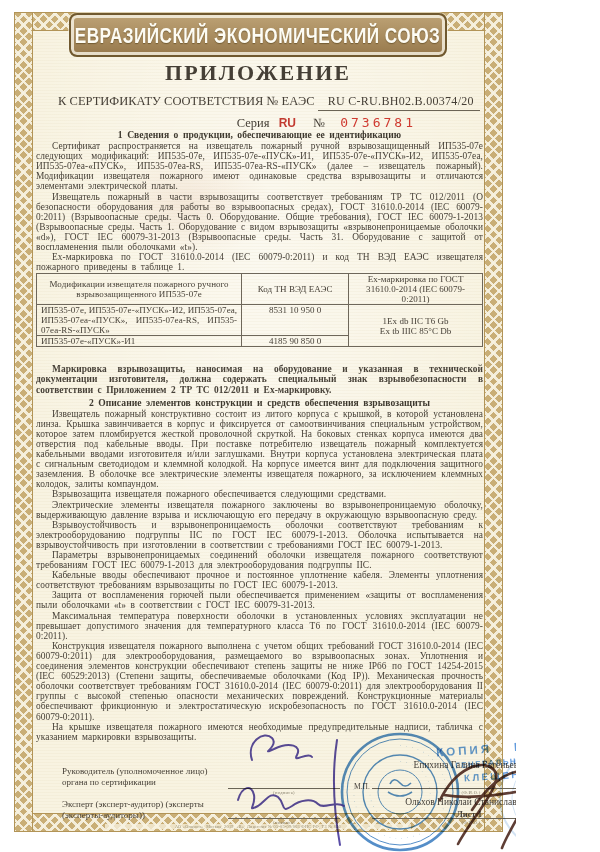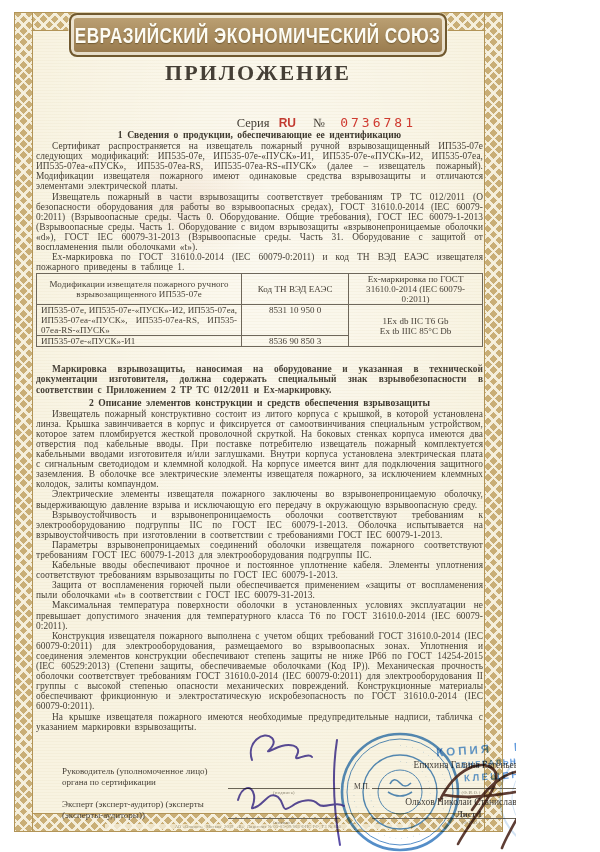--- a/index.html
+++ b/index.html
@@ -88,20 +88,24 @@
   <div class="band band-left"></div>
   <div class="band band-right"></div>
   <div class="watermark"></div>
 
   <div class="banner">
     <span class="banner-text">ЕВРАЗИЙСКИЙ ЭКОНОМИЧЕСКИЙ СОЮЗ</span>
   </div>
 
   <div class="title">ПРИЛОЖЕНИЕ</div>
 
+  <div class="cert-line">
+    <span>К СЕРТИФИКАТУ СООТВЕТСТВИЯ № ЕАЭС</span>
+    <span class="cert-number">RU C-RU.BH02.B.00374/20</span>
+  </div>
 
   <div class="series-line">
     <span>Серия</span>
     <span class="series-ru">RU</span>
     <span>№</span>
     <span class="blank-no">0736781</span>
   </div>
 
   <div class="content">
     <div class="sec-head">1 Сведения о продукции, обеспечивающие ее идентификацию</div>
@@ -123,27 +127,28 @@
       <tr>
         <td>ИП535-07е, ИП535-07е-«ПУСК»-И2, ИП535-07еа, ИП535-07еа-«ПУСК», ИП535-07еа-RS, ИП535-07еа-RS-«ПУСК»</td>
         <td class="code">8531 10 950 0</td>
         <td class="ex" rowspan="2">
           <div>1Ех db IIC T6 Gb</div>
           <div>Ex tb IIIC 85°C Db</div>
         </td>
       </tr>
       <tr>
         <td>ИП535-07е-«ПУСК»-И1</td>
-        <td class="code">8536 90 850 3</td>
+        <td class="code">4185 90 850 0</td>
       </tr>
     </tbody>
       </table>
     <p class="bold-para">Маркировка взрывозащиты, наносимая на оборудование и указанная в технической документации изготовителя, должна содержать специальный знак взрывобезопасности в соответствии с Приложением 2 ТР ТС 012/2011 и Ех-маркировку.</p>
     <div class="sec-head sec-head2">2 Описание элементов конструкции и средств обеспечения взрывозащиты</div>
     <p>Извещатель пожарный конструктивно состоит из литого корпуса с крышкой, в которой установлена линза. Крышка завинчивается в корпус и фиксируется от самоотвинчивания специальным устройством, которое затем пломбируется жесткой проволочной скруткой. На боковых стенках корпуса имеются два отверстия под кабельные вводы. При поставке потребителю извещатель пожарный комплектуется кабельными вводами изготовителя и/или заглушками. Внутри корпуса установлена электрическая плата с сигнальным светодиодом и клеммной колодкой. На корпусе имеется винт для подключения защитного заземления. В оболочке все электрические элементы извещателя пожарного, за исключением клеммных колодок, залиты компаундом.</p>
+    <p>Взрывозащита извещателя пожарного обеспечивается следующими средствами.</p>
     <p>Электрические элементы извещателя пожарного заключены во взрывонепроницаемую оболочку, выдерживающую давление взрыва и исключающую его передачу в окружающую взрывоопасную среду.</p>
     <p>Взрывоустойчивость и взрывонепроницаемость оболочки соответствуют требованиям к электрооборудованию подгруппы IIC по ГОСТ IEC 60079-1-2013. Оболочка испытывается на взрывоустойчивость при изготовлении в соответствии с требованиями ГОСТ IEC 60079-1-2013.</p>
     <p>Параметры взрывонепроницаемых соединений оболочки извещателя пожарного соответствуют требованиям ГОСТ IEC 60079-1-2013 для электрооборудования подгруппы IIC.</p>
     <p>Кабельные вводы обеспечивают прочное и постоянное уплотнение кабеля. Элементы уплотнения соответствуют требованиям взрывозащиты по ГОСТ IEC 60079-1-2013.</p>
     <p>Защита от воспламенения горючей пыли обеспечивается применением «защиты от воспламенения пыли оболочками «t» в соответствии с ГОСТ IEC 60079-31-2013.</p>
     <p>Максимальная температура поверхности оболочки в установленных условиях эксплуатации не превышает допустимого значения для температурного класса Т6 по ГОСТ 31610.0-2014 (IEC 60079-0:2011).</p>
     <p>Конструкция извещателя пожарного выполнена с учетом общих требований ГОСТ 31610.0-2014 (IEC 60079-0:2011) для электрооборудования, размещаемого во взрывоопасных зонах. Уплотнения и соединения элементов конструкции обеспечивают степень защиты не ниже IP66 по ГОСТ 14254-2015 (IEC 60529:2013) (Степени защиты, обеспечиваемые оболочками (Код IP)). Механическая прочность оболочки соответствует требованиям ГОСТ 31610.0-2014 (IEC 60079-0:2011) для электрооборудования II группы с высокой степенью опасности механических повреждений. Конструкционные материалы обеспечивают фрикционную и электростатическую искробезопасность по ГОСТ 31610.0-2014 (IEC 60079-0:2011).</p>
     <p>На крышке извещателя пожарного имеются необходимые предупредительные надписи, табличка с указанием маркировки взрывозащиты.</p>
   </div>
 

